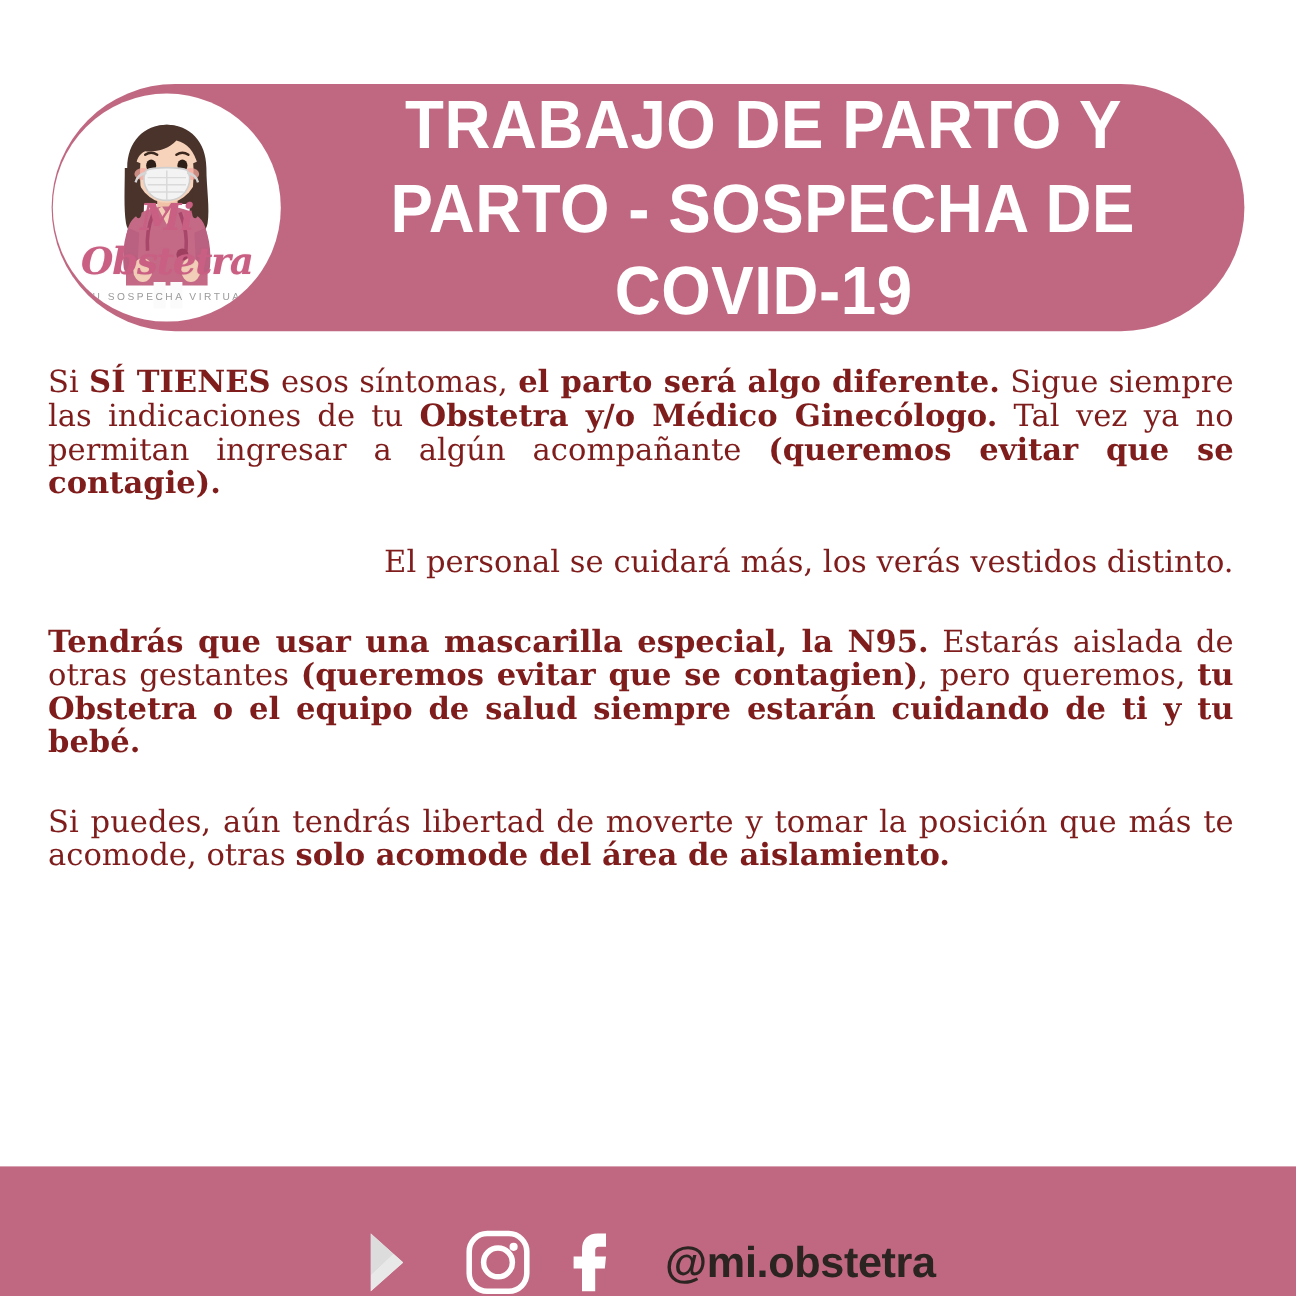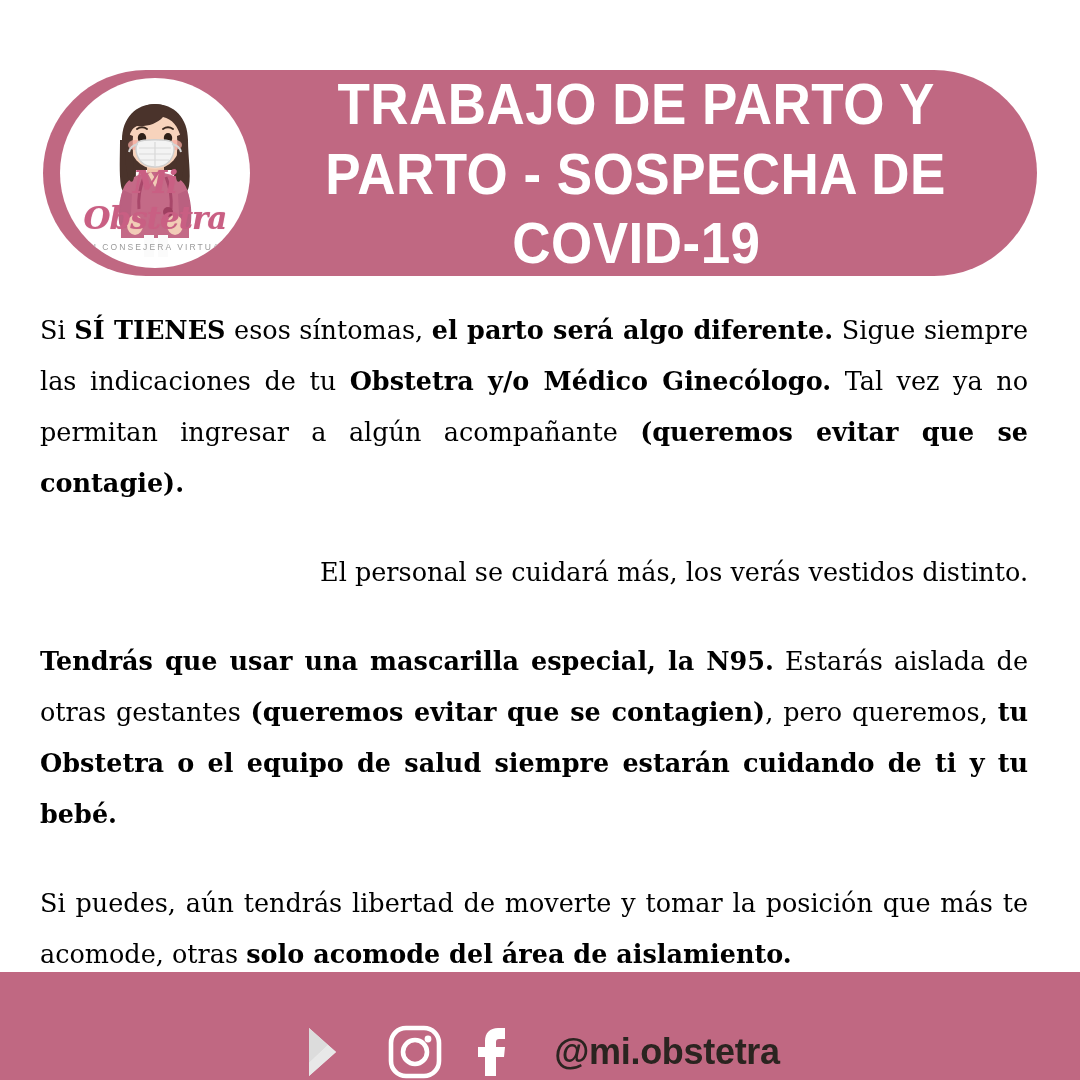--- a/index.html
+++ b/index.html
@@ -46,21 +46,21 @@
     letter-spacing:0.5px;
     text-align:center;
     white-space:nowrap;
     transform:scaleX(0.93);
     transform-origin:center center;
   }
 
   
   .logo-circle {
     position:absolute;
-    left:60px; top:78px;
+    left:44px; top:78px;
     width:190px; height:190px;
     background:#ffffff;
     border-radius:50%;
     z-index:3;
     overflow:hidden;
   }
   .logo-art { position:absolute; inset:0; }
   .logo-script {
     position:absolute;
     left:0; right:0;
@@ -88,24 +88,24 @@
   }
 
   
   .body-wrap {
     position:absolute;
     left:40px; top:305px;
     width:988px;
     z-index:2;
   }
   .para {
-    color:#000000;
+    color:#7f1d1d;
     font-family:"DejaVu Serif", serif;
     font-size:25.5px;
-    line-height:51px;
+    line-height:28px;
     text-align:justify;
     text-justify:inter-word;
     margin-bottom:38px;
   }
   .para:last-child { margin-bottom:0; }
   .para b { font-weight:bold; }
   .nojust { text-align:right; }
 
   
   .footer-bar {
@@ -185,21 +185,21 @@
       <path d="M103 51c3-2 7-2 10 0" stroke="#3A281F" stroke-width="2" fill="none" stroke-linecap="round"></path>
 
       <path d="M78 64c5-3 29-3 34 0 2 2 3 8 1 13-3 8-10 12-18 12s-15-4-18-12c-2-5-1-11 1-13z" fill="#F3F3F3" stroke="#CFCFCF" stroke-width="1.4"></path>
       <path d="M79 70h32M79 76h32M79 82h30" stroke="#DADADA" stroke-width="1.2"></path>
       <path d="M95 64v25" stroke="#D8D8D8" stroke-width="1.2"></path>
 
       <path d="M78 66c-5 1-8 4-9 8" stroke="#D5D5D5" stroke-width="2" fill="none"></path>
       <path d="M112 66c5 1 8 4 9 8" stroke="#D5D5D5" stroke-width="2" fill="none"></path>
     </svg>
     <div class="logo-script">Mi Obstetra</div>
-    <div class="logo-tag">TU CONSEJERA VIRTUAL</div>
+    <div class="logo-tag">TU SOSPECHA VIRTUAL</div>
   </div>
 
   <div class="header-title">
     <div class="tline">TRABAJO DE PARTO Y</div>
     <div class="tline">PARTO - SOSPECHA DE</div>
     <div class="tline">COVID-19</div>
   </div>
 
   <div class="body-wrap">
     <div class="para"><span>Si </span><b>SÍ TIENES</b><span> esos síntomas, </span><b>el parto será algo diferente.</b><span> Sigue siempre las indicaciones de tu </span><b>Obstetra y/o Médico Ginecólogo.</b><span> Tal vez ya no permitan ingresar a algún acompañante </span><b>(queremos evitar que se contagie).</b></div>

